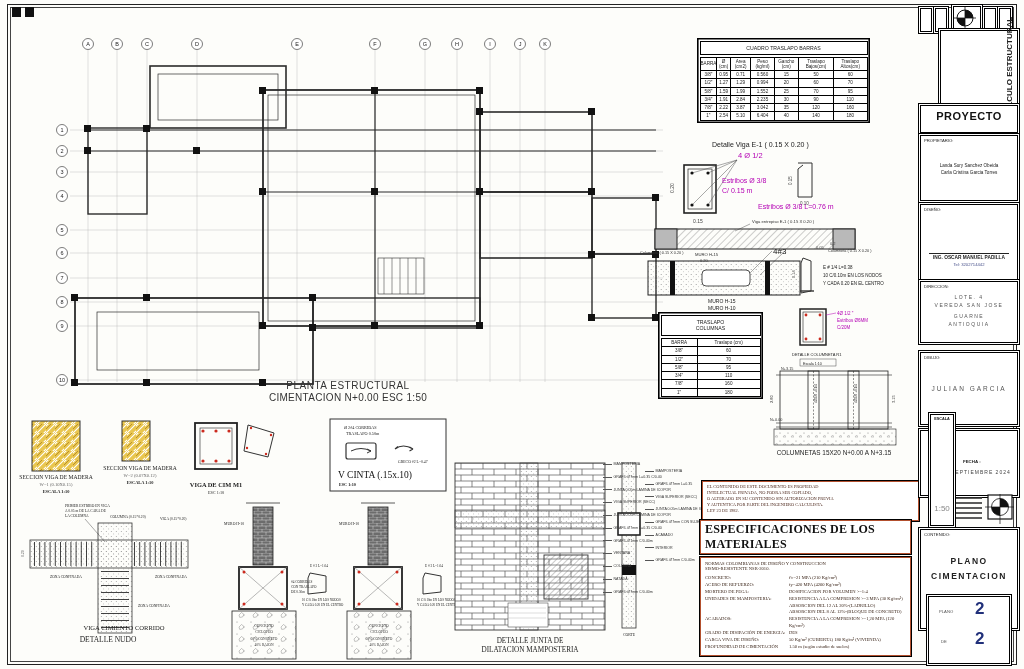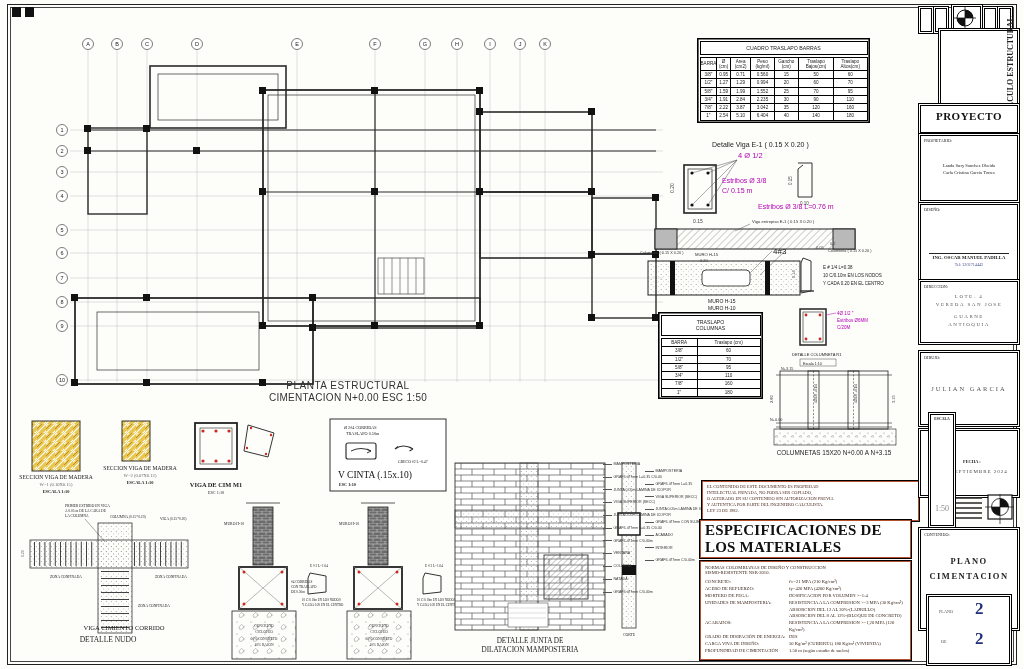--- a/index.html
+++ b/index.html
@@ -587,21 +587,21 @@
     <div style="font-size:4.4px;line-height:1.35;color:#4a2418;">
       <div>EL  CONTENIDO  DE  ESTE DOCUMENTO ES PROPIEDAD</div>
       <div>INTELECTUAL PRIVADA, NO PODRA SER COPIADO,</div>
       <div>O ALTERADO EN SU CONTENIDO SIN AUTORIZACION PREVIA</div>
       <div>Y AUTENTICA POR PARTE DEL INGENIERO CALCULISTA.</div>
       <div>LEY 23 DE 1982.</div>
     </div>
   </div>
 
   <div class="abs serif" style="left:700px;top:520px;width:211px;">
-    <div style="border:1.4px solid #b3502e;box-shadow:0 0 0 1px #000;background:#fff;padding:1px 4px;font-size:15px;font-weight:bold;color:#111;letter-spacing:0.2px;">ESPECIFICACIONES DE LOS MATERIALES</div>
+    <div style="border:1.4px solid #b3502e;box-shadow:0 0 0 1px #000;background:#fff;padding:1px 4px;font-size:12px;font-weight:bold;color:#111;letter-spacing:0.2px;">ESPECIFICACIONES DE LOS MATERIALES</div>
     <div style="border:1.4px solid #b3502e;box-shadow:0 0 0 1px #000;background:#fff;margin-top:3px;padding:3px 4px 4px 4px;">
       <div style="font-size:4.6px;color:#3a2418;">NORMAS COLOMBIANAS DE DISEÑO Y CONSTRUCCION</div>
       <div style="font-size:4.6px;color:#3a2418;margin-bottom:4px;">SISMO-RESISTENTE NSR-2010.</div>
       <div id="espec-items">
           <div class="spec-row">
             <span class="spec-label">CONCRETO:</span>
             <span class="spec-value">f'c=21 MPA (210 Kg/cm²)</span>
           </div>
           <div class="spec-row">
             <span class="spec-label">ACERO DE REFUERZO:</span>
@@ -636,21 +636,21 @@
             <span class="spec-value">50 Kg/m² (CUBIERTA)    180 Kg/m² (VIVIENDA)</span>
           </div>
           <div class="spec-row">
             <span class="spec-label">PROFUNDIDAD DE CIMENTACIÓN</span>
             <span class="spec-value">1.50 m (según estudio de suelos)</span>
           </div>
         </div>
     </div>
   </div>
 
-  <div class="abs" style="left:916px;top:4px;width:101px;height:659px;font-family:Liberation Serif, serif;">
+  <div class="abs" style="left:916px;top:4px;width:101px;height:659px;">
 
     <div class="tb-box" style="left:2px;top:2px;width:10px;height:22px;"></div>
     <div class="tb-box" style="left:17px;top:2px;width:10px;height:22px;"></div>
     <div class="tb-box" style="left:35px;top:0px;width:26px;height:26px;">
       <svg width="22" height="22" style="margin:0px;" viewBox="0 0 22 22">
         <circle cx="11" cy="11" r="8" fill="#fff" stroke="#111" stroke-width="1"></circle>
         <path d="M11 11 L11 3 A8 8 0 0 1 19 11 Z" fill="#111"></path>
         <path d="M11 11 L11 19 A8 8 0 0 1 3 11 Z" fill="#111"></path>
         <line x1="0" y1="11" x2="22" y2="11" stroke="#111" stroke-width="0.8"></line>
         <line x1="11" y1="0" x2="11" y2="22" stroke="#111" stroke-width="0.8"></line>

